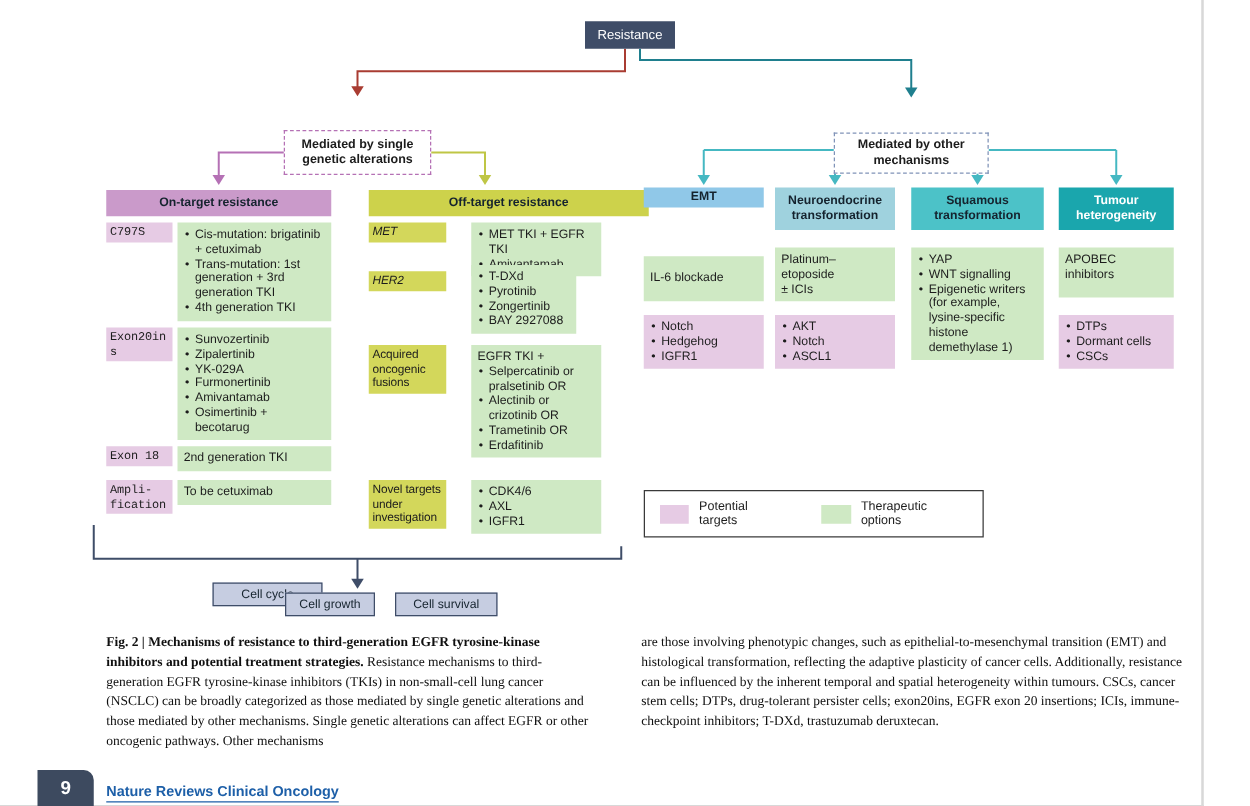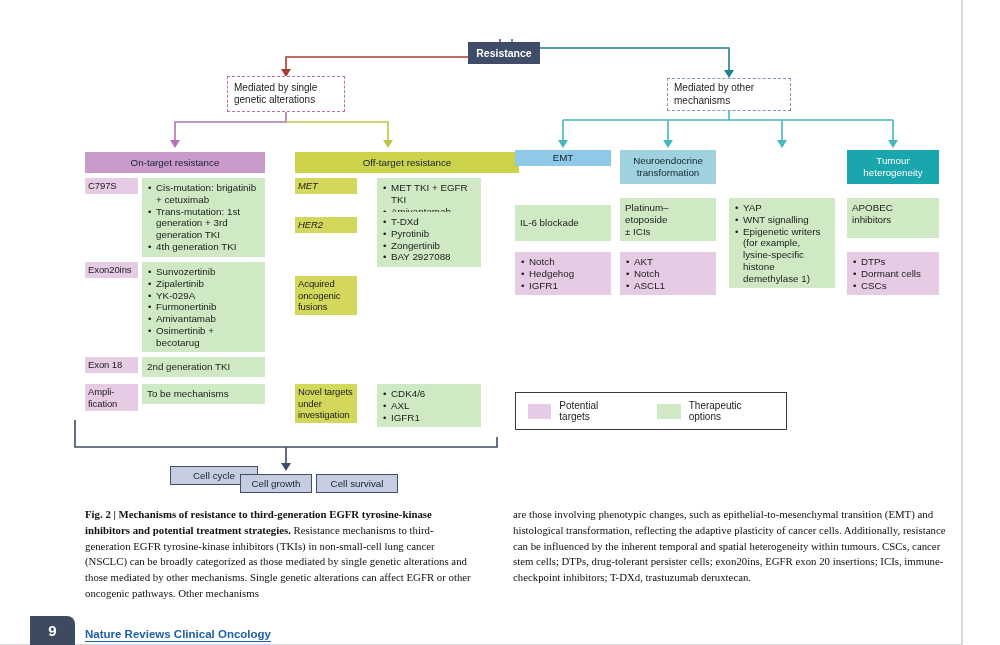--- a/index.html
+++ b/index.html
@@ -21,37 +21,37 @@
   .ah-teal   { fill:var(--teal-line,#1f7f8e); }
   .ah-purple { fill:var(--purple-line,#b571b5); }
   .ah-yellow { fill:var(--yellow-line,#bfc645); }
   .ah-fan    { fill:var(--teal-fan,#45b8c2); }
   .ah-navy   { fill:var(--navy,#3f4d68); }
 
   .txt { font-size:9.8px; line-height:1.2; color:#1c1c1c; }
   .pre { white-space:pre-line; }
   .italic { font-style:italic; }
 
-  .root-box { background:var(--navy,#3f4d68); color:#fff; font-weight:bold; font-size:10.5px;
-              display:flex; align-items:center; justify-content:center;margin-top:25px; }
-  .dashed { background:#fff; border:1.6px dashed var(--purple-line,#b571b5); font-weight:normal; font-size:10px;
-            display:flex; align-items:center; justify-content:center; line-height:1.25; color:#1c1c1c; padding:2px 6px;}
+  .root-box { background:var(--navy,#3f4d68); color:#fff; font-weight:normal; font-size:10.5px;
+              display:flex; align-items:center; justify-content:center; }
+  .dashed { background:#fff; border:1.6px dashed var(--purple-line,#b571b5); font-weight:bold; font-size:10px;
+            display:flex; align-items:center; justify-content:center; text-align:center; line-height:1.25; color:#1c1c1c; padding:2px 6px;margin-top:28px;}
   .dashed-right { border-color:#8093b8; }
 
   .col-hdr { display:flex; align-items:center; justify-content:center; text-align:center;
-             font-weight:normal; font-size:9.8px; line-height:1.2; color:#15232e; padding:2px 3px;}
+             font-weight:bold; font-size:9.8px; line-height:1.2; color:#15232e; padding:2px 3px;}
   .hdr-purple { background:var(--pink-header,#ca9aca); }
   .hdr-yellow { background:var(--yellow-header,#cdd24b); }
   .hdr-emt    { background:var(--blue-emt,#90c8e8); }
   .hdr-neuro  { background:var(--blue-neuro,#9fd2de); }
   .hdr-squam  { background:var(--teal-squamous,#4cc2c8); }
   .hdr-tumour { background:var(--teal-tumour,#1aa6ad); color:#fff; }
 
   .label { padding:2px 3px; font-size:9.5px; line-height:1.22; letter-spacing:-0.1px; color:#1c1c1c; overflow-wrap:break-word; }
-  .label-pink   { background:var(--pink,#e6cbe4); }
+  .label-pink   { background:var(--pink,#e6cbe4);font-family:Liberation Mono, monospace; }
   .label-yellow { background:var(--yellow,#d3d75b); }
 
   .green-box { background:var(--green,#cfe9c4); padding:4px 5px; }
   .pink-box  { background:var(--pink,#e6cbe4); padding:4px 5px; }
   .vcenter { display:flex; align-items:center; }
 
   .bullet { position:relative; padding-left:9px; }
   .bullet::before { content:"\2022"; position:absolute; left:1px; }
 
   .cellbox { background:var(--cellbox,#c6cde1); border:1.5px solid var(--navy,#3f4d68);
@@ -115,69 +115,79 @@
         <div class="bullet">YK-029A</div>
         <div class="bullet">Furmonertinib</div>
         <div class="bullet">Amivantamab</div>
         <div class="bullet">Osimertinib + becotarug</div>
       </div>
 
   <div class="abs label label-pink" style="left:85px;top:357px;width:53px">Exon 18</div>
   <div class="abs green-box txt" style="left:142px;top:357px;width:123px">2nd generation TKI</div>
 
   <div class="abs label label-pink" style="left:85px;top:384px;width:53px">Ampli-fication</div>
-  <div class="abs green-box txt" style="left:142px;top:384px;width:123px">To be mechanisms</div>
+  <div class="abs green-box txt" style="left:142px;top:384px;width:123px">To be cetuximab</div>
 
   <div class="abs col-hdr hdr-yellow" style="left:295px;top:152px;width:224px;height:21px">Off-target resistance</div>
 
   <div class="abs label label-yellow italic" style="left:295px;top:178px;width:62px">MET</div>
   <div class="abs green-box txt" style="left:377px;top:178px;width:104px">
         <div class="bullet">MET TKI + EGFR TKI</div>
         <div class="bullet">Amivantamab</div>
       </div>
 
   <div class="abs label label-yellow italic" style="left:295px;top:217px;width:62px">HER2</div>
-  <div class="abs green-box txt" style="left:377px;top:212px;width:104px">
+  <div class="abs green-box txt" style="left:377px;top:212px;width:84px">
         <div class="bullet">T-DXd</div>
         <div class="bullet">Pyrotinib</div>
         <div class="bullet">Zongertinib</div>
         <div class="bullet">BAY 2927088</div>
       </div>
 
   <div class="abs label label-yellow" style="left:295px;top:276px;width:62px">Acquired oncogenic fusions</div>
+  <div class="abs green-box txt" style="left:377px;top:276px;width:104px">
+    <div>EGFR TKI +</div>
+    <div>
+          <div class="bullet">Selpercatinib or pralsetinib OR</div>
+          <div class="bullet">Alectinib or crizotinib OR</div>
+          <div class="bullet">Trametinib OR</div>
+          <div class="bullet">Erdafitinib</div>
+        </div>
+  </div>
 
   <div class="abs label label-yellow" style="left:295px;top:384px;width:62px">Novel targets under investigation</div>
   <div class="abs green-box txt" style="left:377px;top:384px;width:104px">
         <div class="bullet">CDK4/6</div>
         <div class="bullet">AXL</div>
         <div class="bullet">IGFR1</div>
       </div>
 
   <div class="abs cellbox" style="left:170px;top:466px;width:88px;height:19px">Cell cycle</div>
-  <div class="abs cellbox" style="left:240px;top:474px;width:72px;height:19px">Cell growth</div>
+  <div class="abs cellbox" style="left:228px;top:474px;width:72px;height:19px">Cell growth</div>
   <div class="abs cellbox" style="left:316px;top:474px;width:82px;height:19px">Cell survival</div>
 
   <div class="abs col-hdr hdr-emt" style="left:515px;top:150px;width:96px;height:16px">EMT</div>
   <div class="abs green-box txt vcenter" style="left:515px;top:205px;width:96px;height:36px">IL-6 blockade</div>
   <div class="abs pink-box txt" style="left:515px;top:252px;width:96px">
         <div class="bullet">Notch</div>
         <div class="bullet">Hedgehog</div>
         <div class="bullet">IGFR1</div>
       </div>
 
   <div class="abs col-hdr hdr-neuro" style="left:620px;top:150px;width:96px;height:34px">Neuroendocrine transformation</div>
   <div class="abs green-box txt pre" style="left:620px;top:198px;width:96px">Platinum–
 etoposide
 ± ICIs</div>
   <div class="abs pink-box txt" style="left:620px;top:252px;width:96px">
         <div class="bullet">AKT</div>
         <div class="bullet">Notch</div>
         <div class="bullet">ASCL1</div>
       </div>
 
+  <div class="abs col-hdr hdr-squam" style="left:729px;top:150px;width:106px;height:34px">Squamous transformation</div>
   <div class="abs green-box txt" style="left:729px;top:198px;width:106px">
         <div class="bullet">YAP</div>
         <div class="bullet">WNT signalling</div>
         <div class="bullet">Epigenetic writers (for example, lysine-specific histone demethylase 1)</div>
       </div>
 
   <div class="abs col-hdr hdr-tumour" style="left:847px;top:150px;width:92px;height:34px">Tumour heterogeneity</div>
   <div class="abs green-box txt" style="left:847px;top:198px;width:92px;min-height:40px">APOBEC inhibitors</div>
   <div class="abs pink-box txt" style="left:847px;top:252px;width:92px">
         <div class="bullet">DTPs</div>

